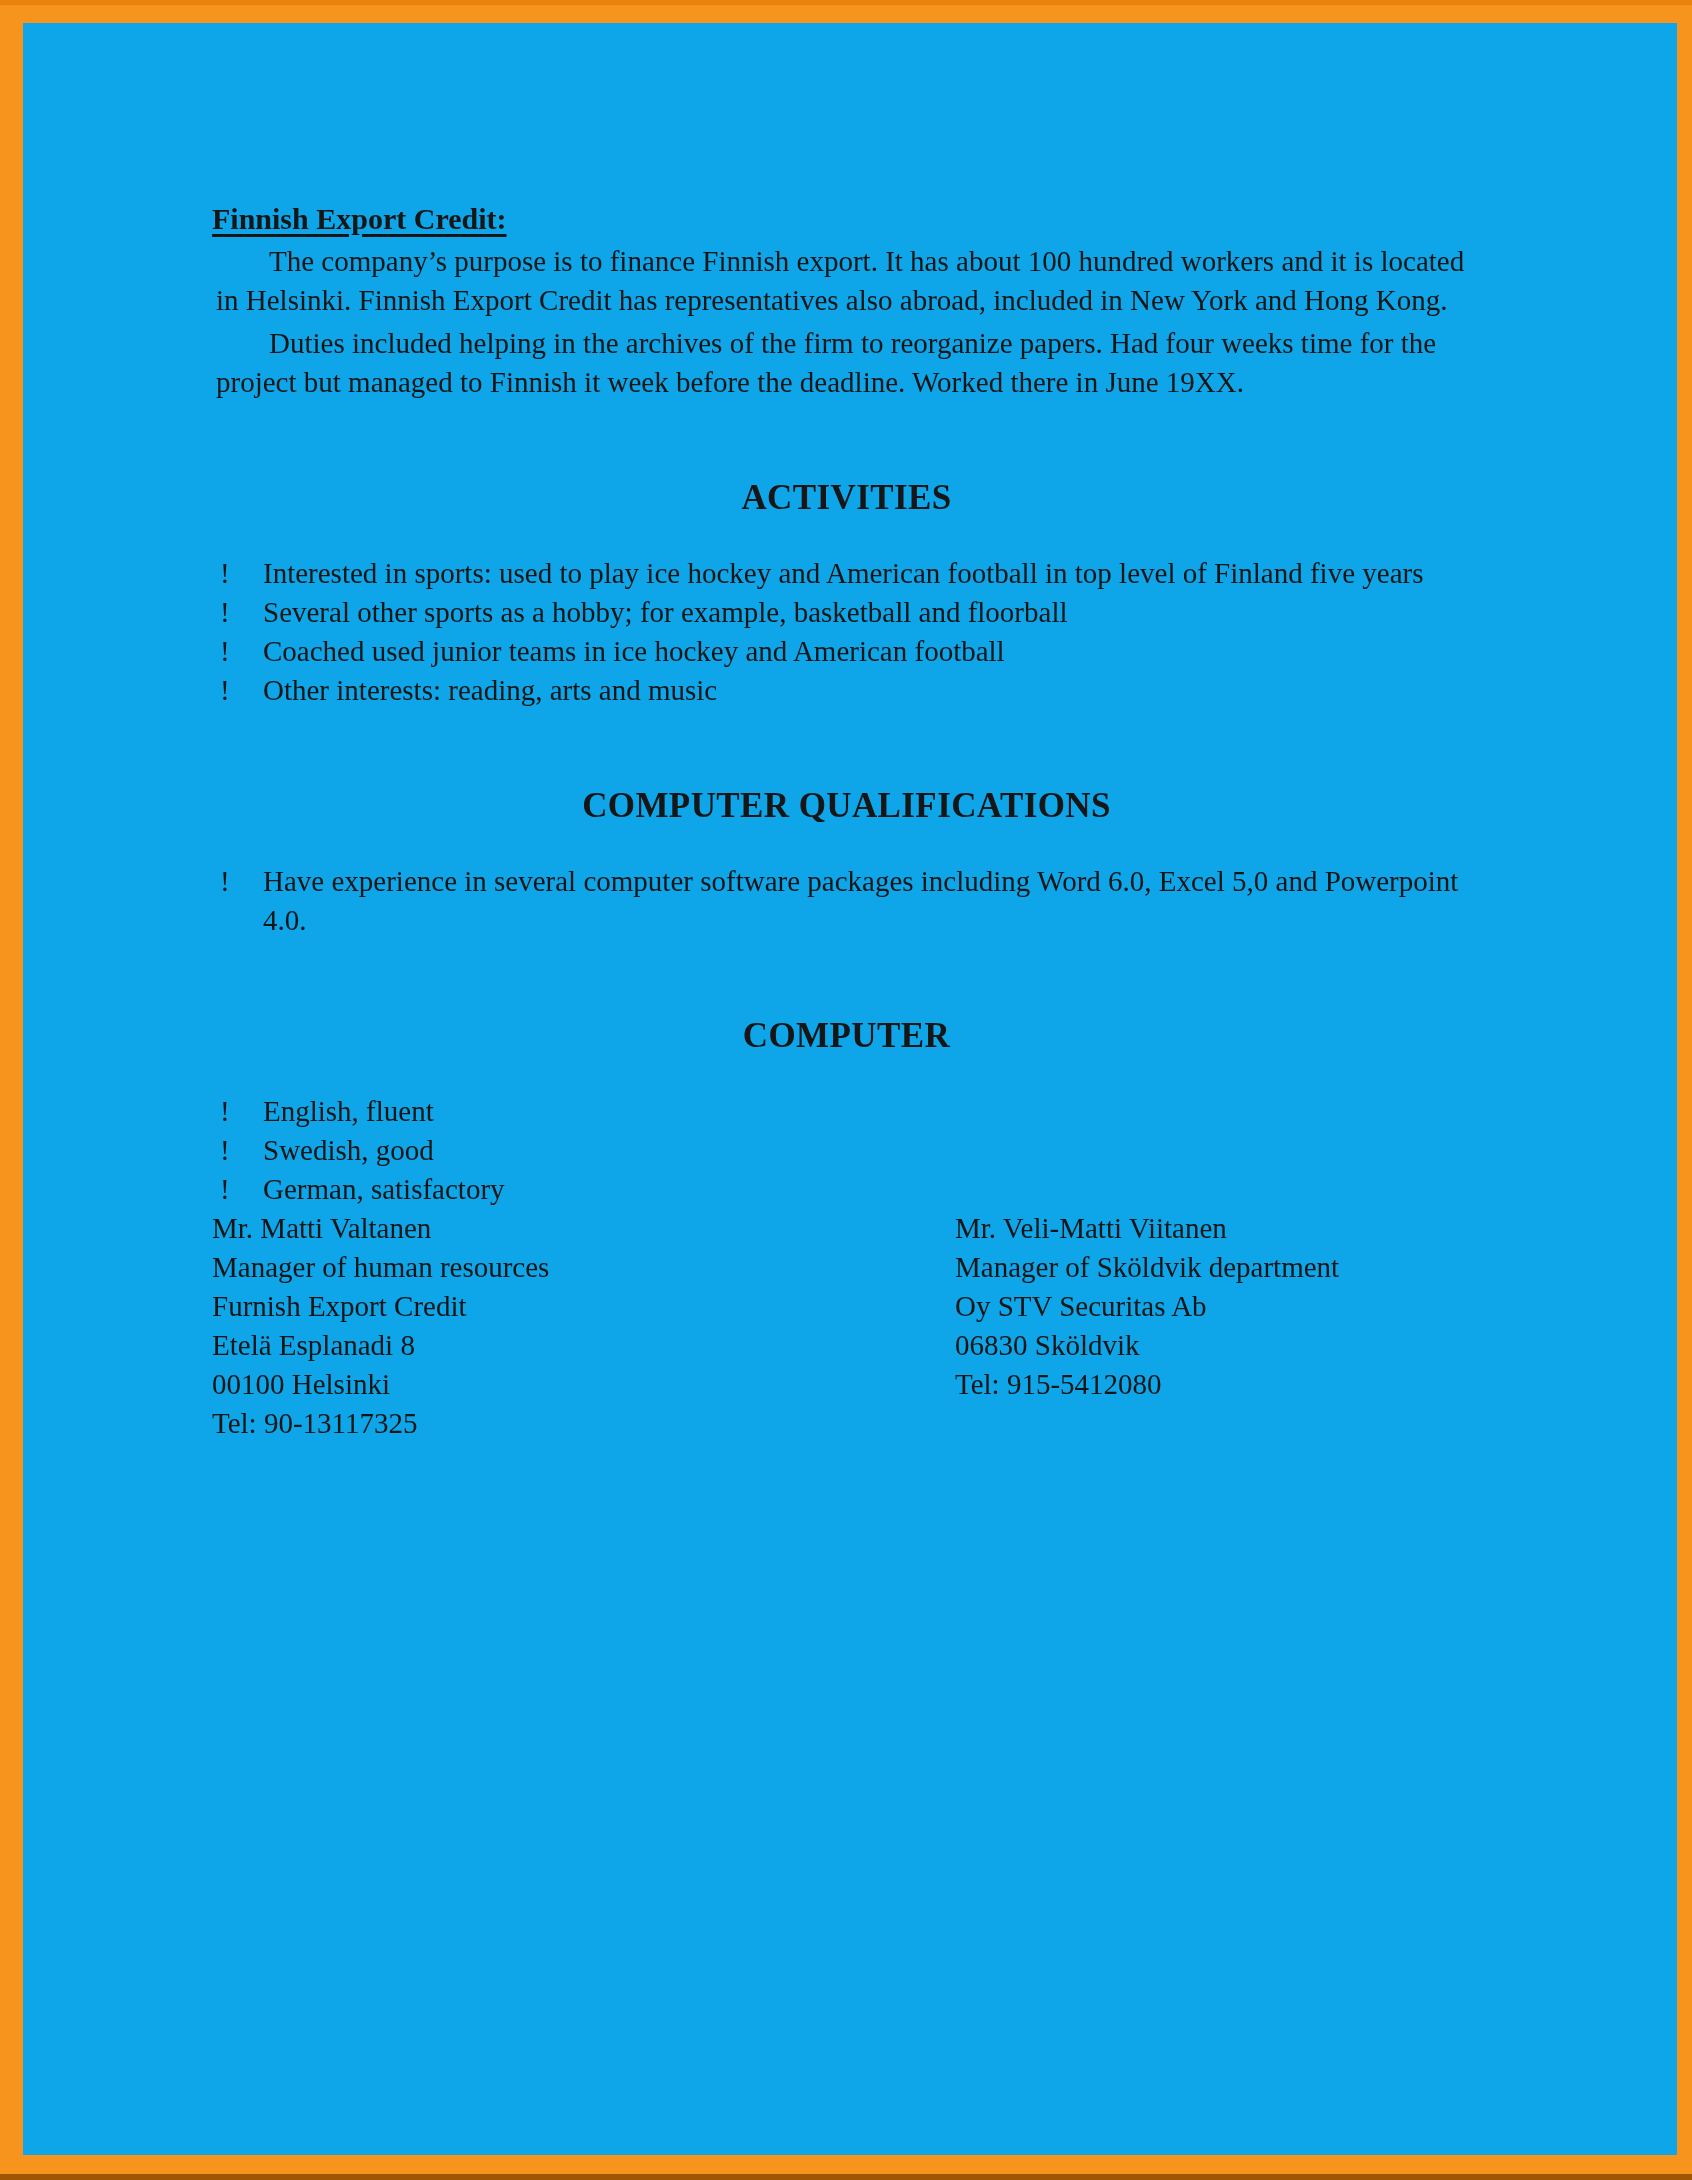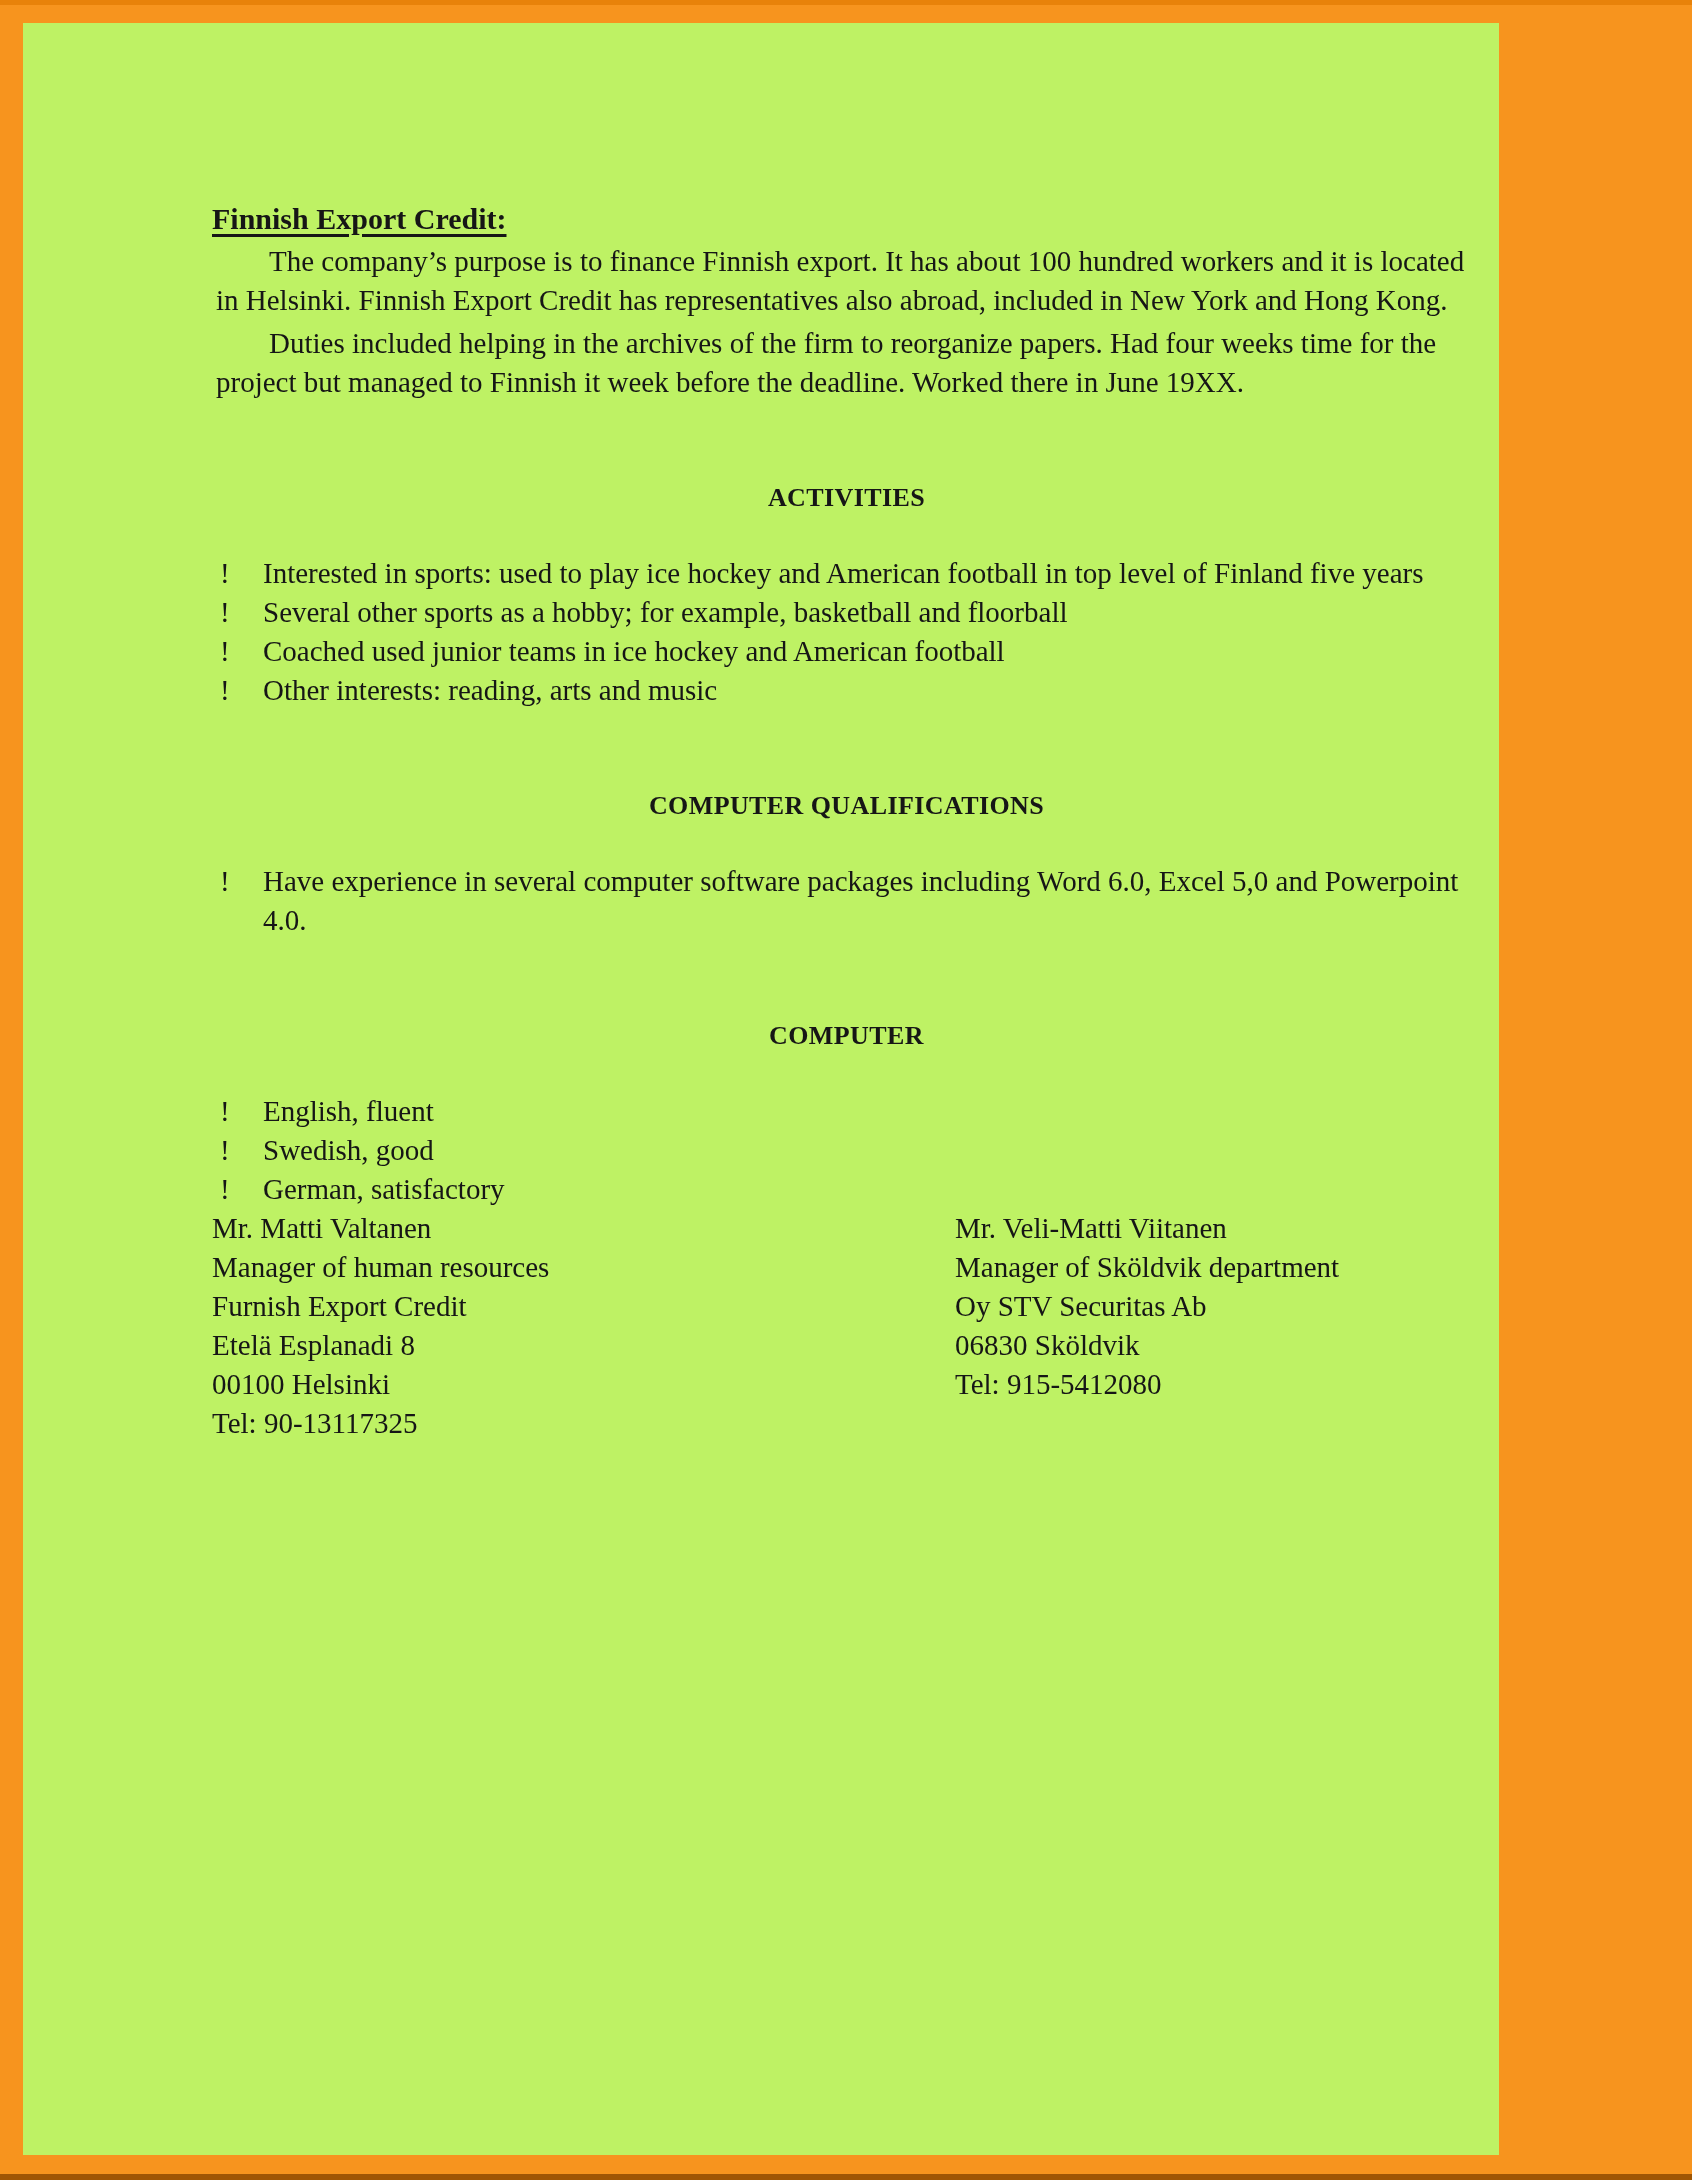--- a/index.html
+++ b/index.html
@@ -16,22 +16,22 @@
     position: absolute; top: 0; left: 0; right: 0; height: 4.5px;
     background: #E8820A;
   }
   .frame-bottom-edge {
     position: absolute; bottom: 0; left: 0; right: 0; height: 7.1px;
     background: #9F5604;
   }
   .sheet {
     position: absolute;
     left: 23px; top: 23px;
-    width: 1476px; height: 2132px;
-    background: #bef264;
+    width: 1654px; height: 2132px;
+    background: #0ea5e9;
   }
   .content {
     position: absolute;
     left: 189px; top: 176px;
     width: 1269px;
     color: #161616;
     font-size: 29px;
     line-height: 39px;
   }
   .doc-title {
@@ -41,21 +41,21 @@
     text-decoration: underline;
     text-decoration-thickness: 2.7px;
     text-underline-offset: 4.5px;
   }
   .body-para {
     margin: 4px;
     text-indent: 53px;
   }
   .section-heading {
     margin: 76px 0 37px 0;
-    font-size: 26px;
+    font-size: 35px;
     font-weight: bold;
     text-align: center;
     letter-spacing: 0.4px;
   }
   .bang-list {
     list-style: none;
     margin: 0;
     padding: 0;
   }
   .bang-item {

